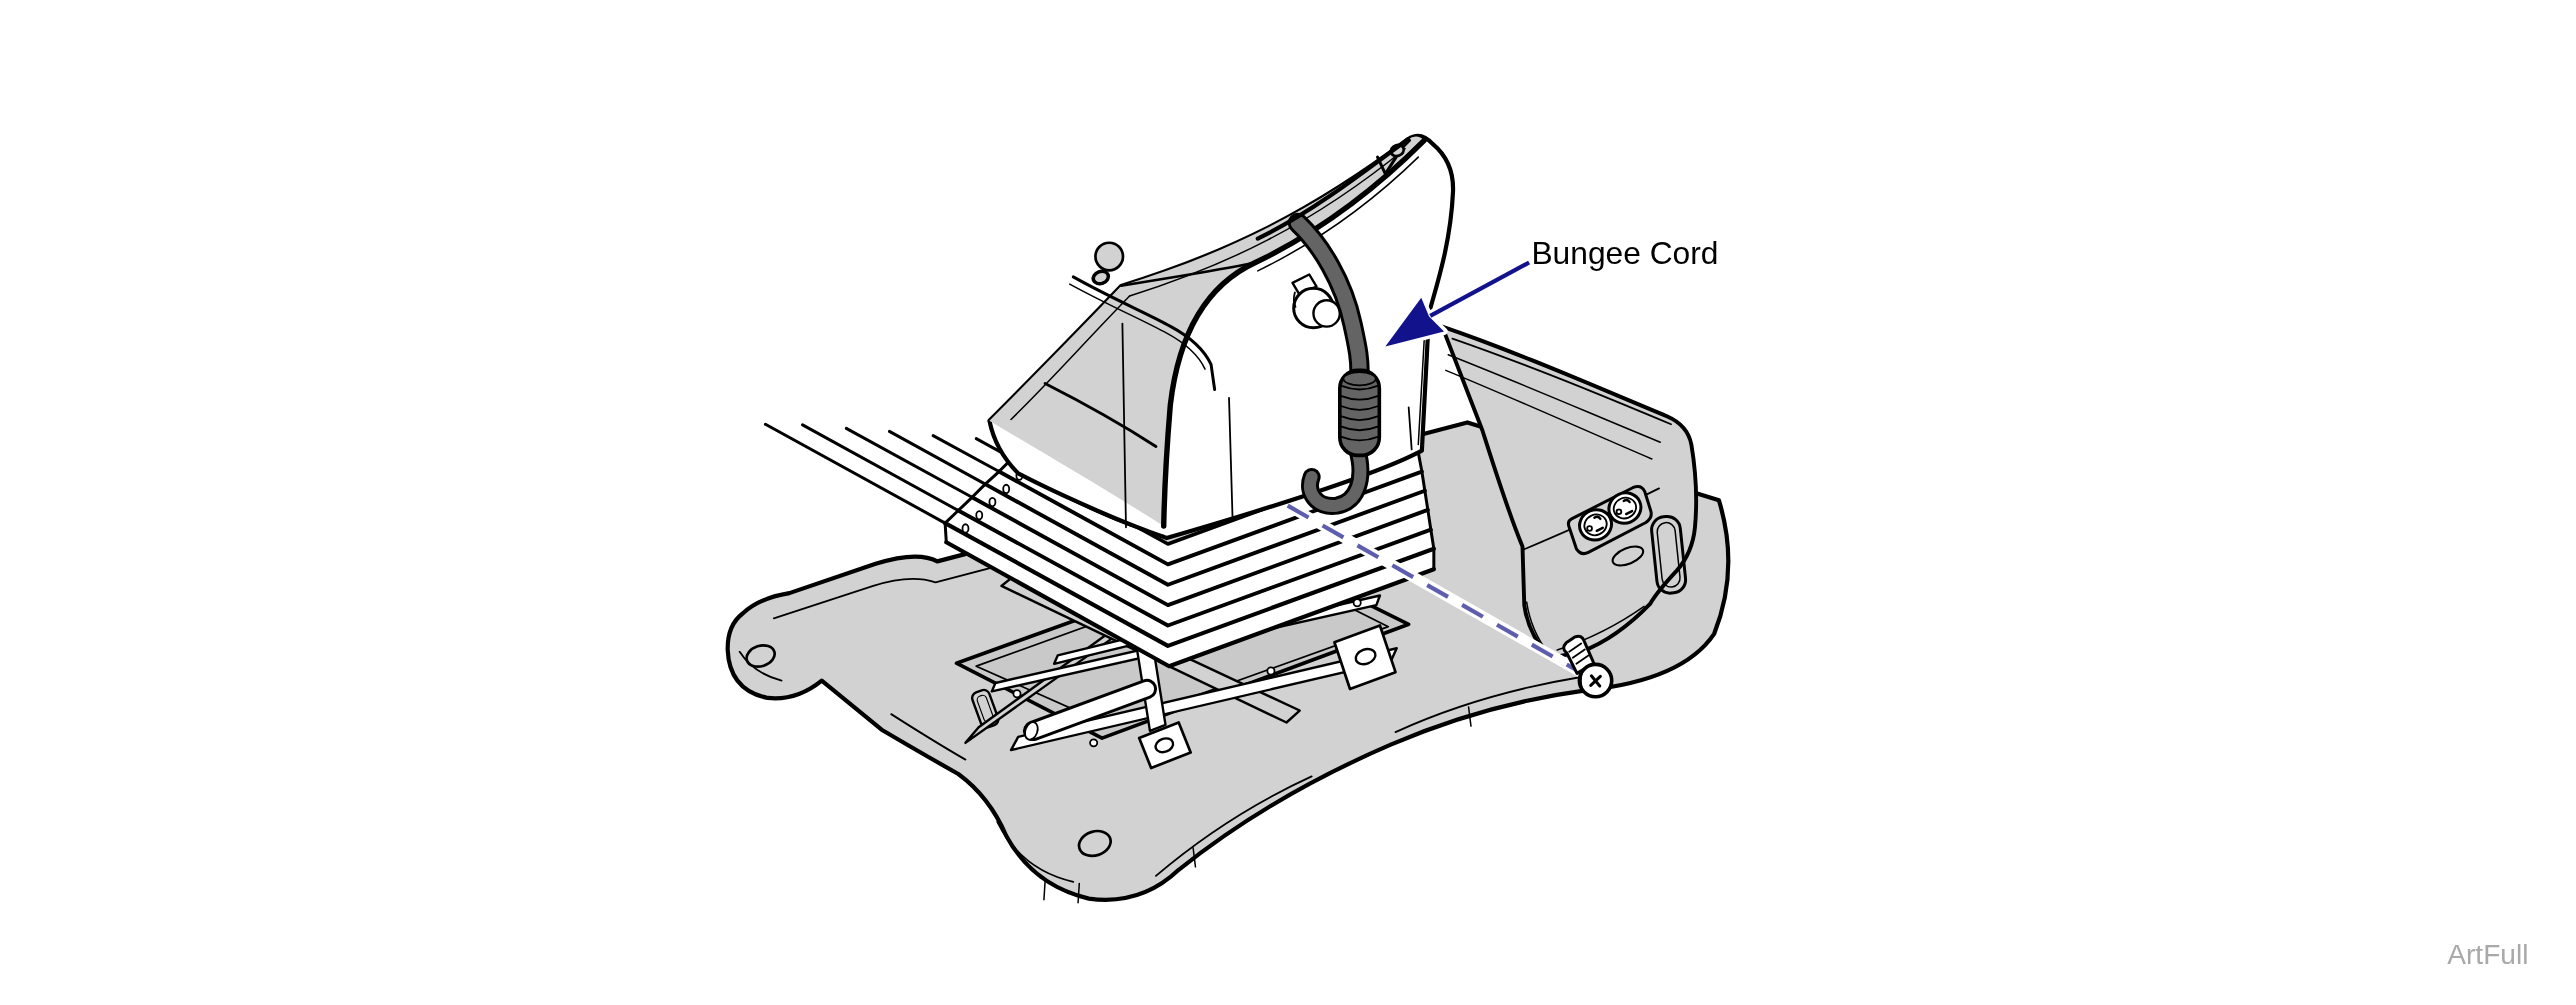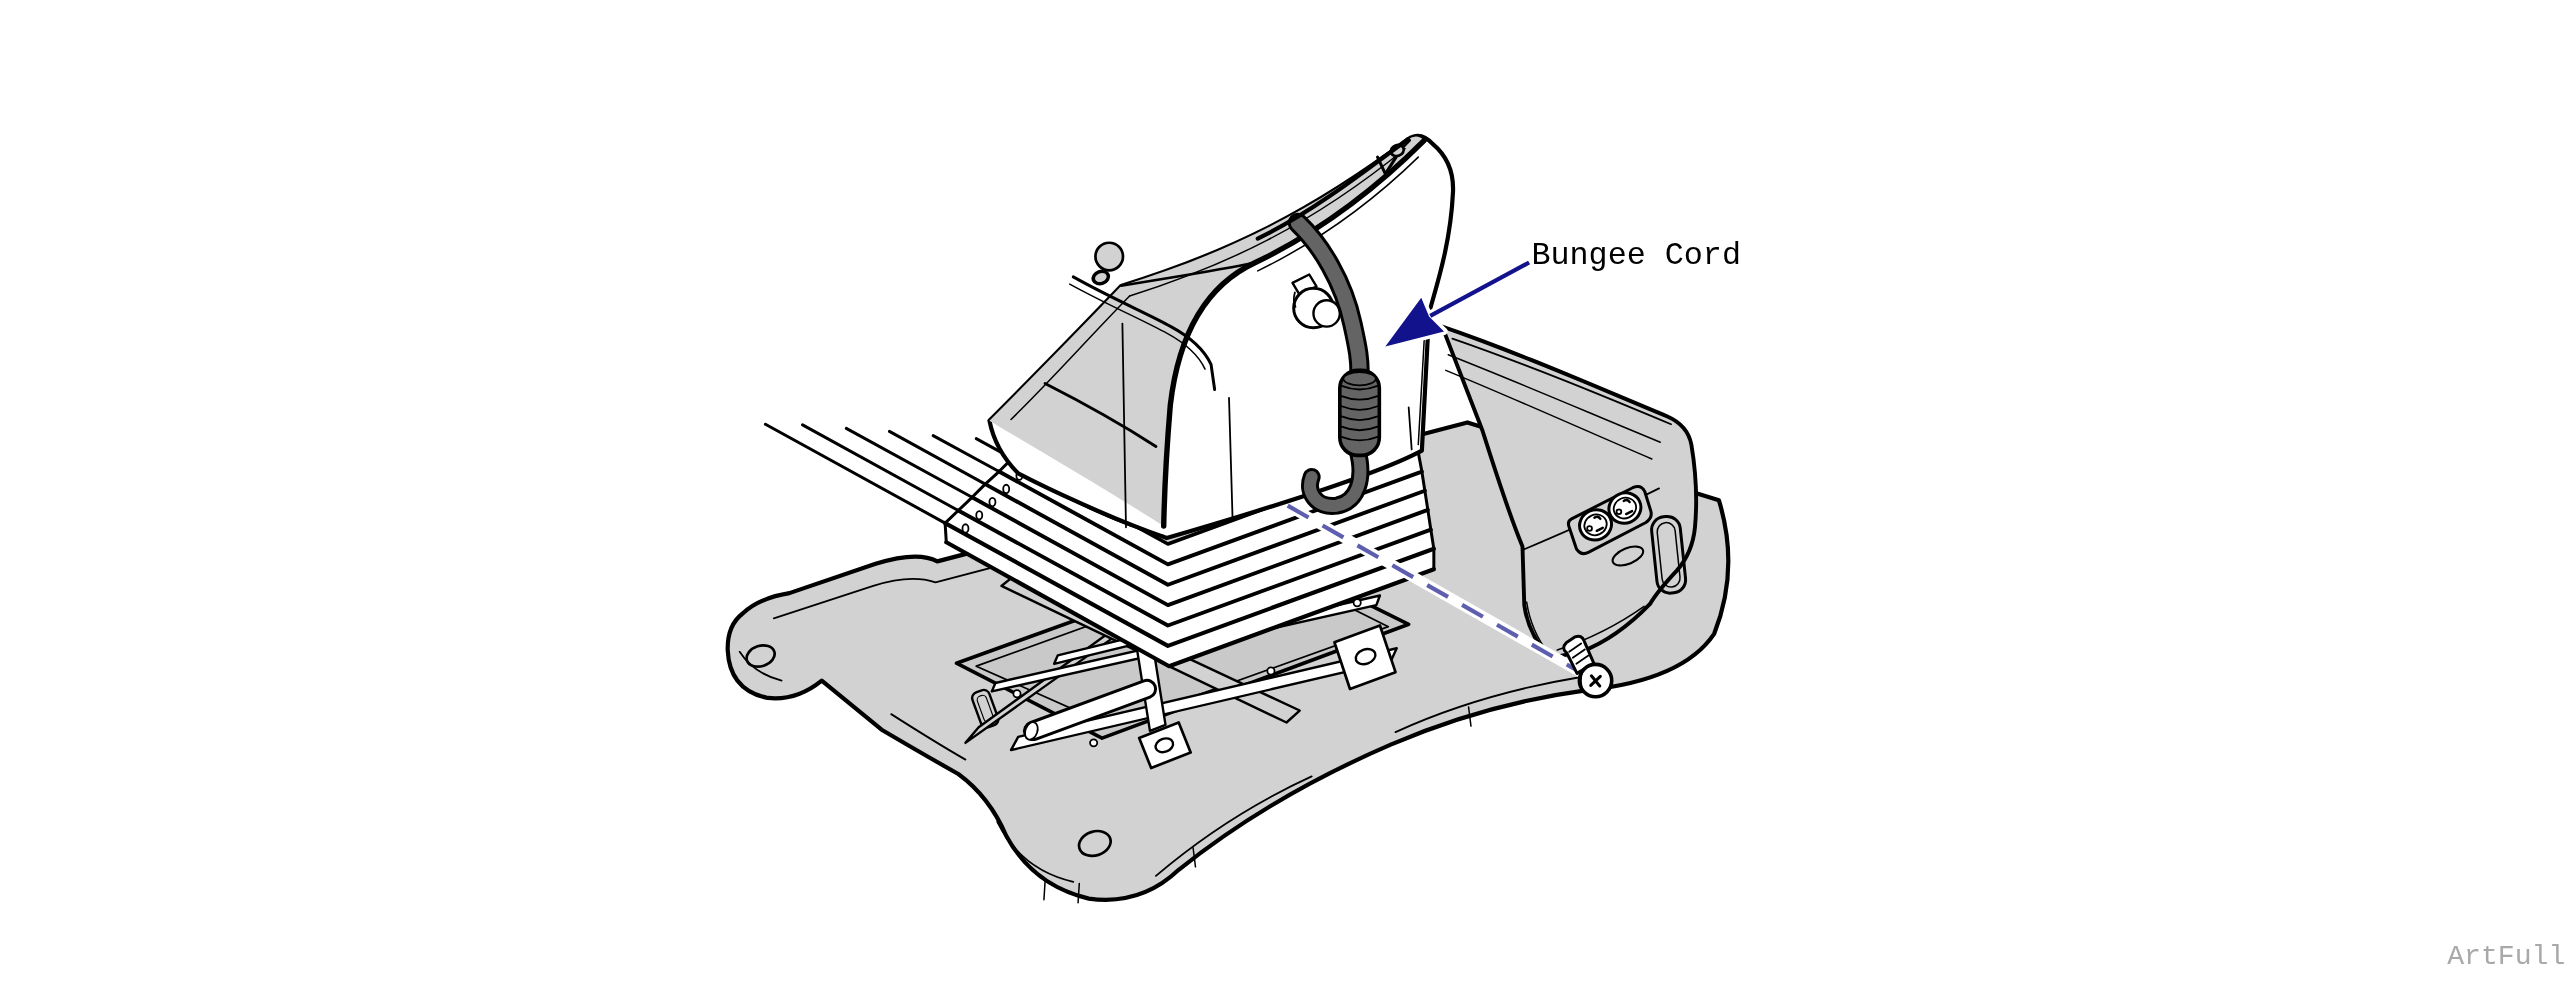--- a/index.html
+++ b/index.html
@@ -1,17 +1,17 @@
 <!DOCTYPE html>
 <html style="--background: #ffffff; --outline: #000000; --part_fill: #d2d2d2; --recess_fill: #c9c9c9; --cord_fill: #646464; --arrow_blue: #12128c; --leader_dash_blue: #5e5eae; --watermark_gray: #a9a9a9; --label_text: #000000;font-size:9.6px"><head>
 <meta charset="utf-8">
 <style>
   html,body{margin:0;padding:0;background:#fff;}
   .stage{position:relative;width:2576px;height:1006px;background:var(--background,#fff);overflow:hidden;
-         font-family:Liberation Mono, monospace;}
+         font-family:Liberation Sans, sans-serif;}
   svg{position:absolute;left:0;top:0;}
   .s   {stroke:var(--outline,#000);fill:none;stroke-linecap:round;stroke-linejoin:round;}
   .f-part {fill:var(--part_fill,#d2d2d2);}
   .f-rec  {fill:var(--recess_fill,#c9c9c9);}
   .f-white{fill:#ffffff;}
   .f-cord {fill:var(--cord_fill,#646464);}
   .cord-core{stroke:var(--cord_fill,#646464);fill:none;stroke-linecap:round;}
   .navy  {fill:var(--arrow_blue,#12128c);}
   .navy-s{stroke:var(--arrow_blue,#12128c);fill:none;}
   .casing{stroke:#ffffff;fill:none;stroke-linecap:round;stroke-linejoin:round;}

